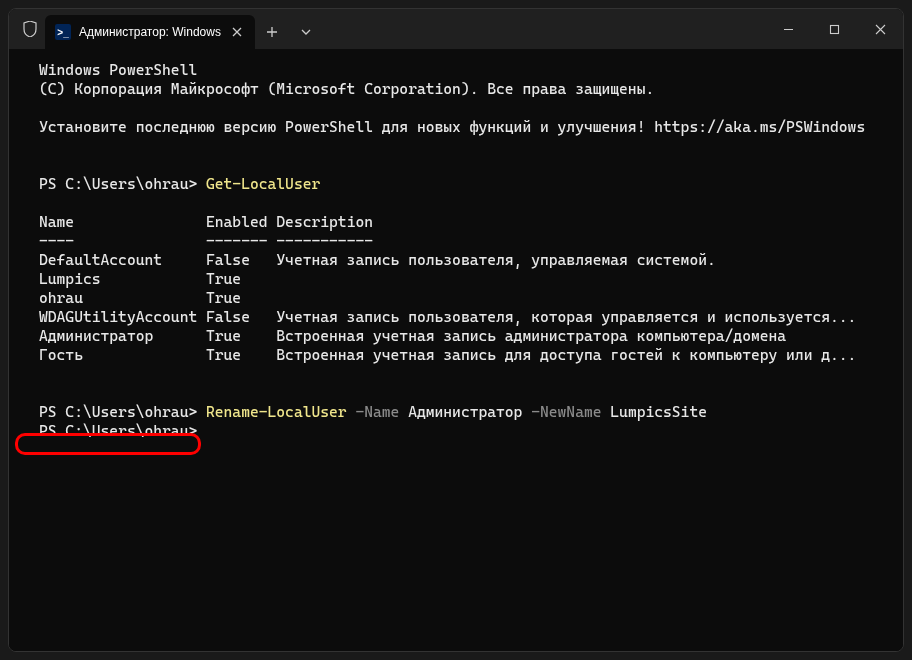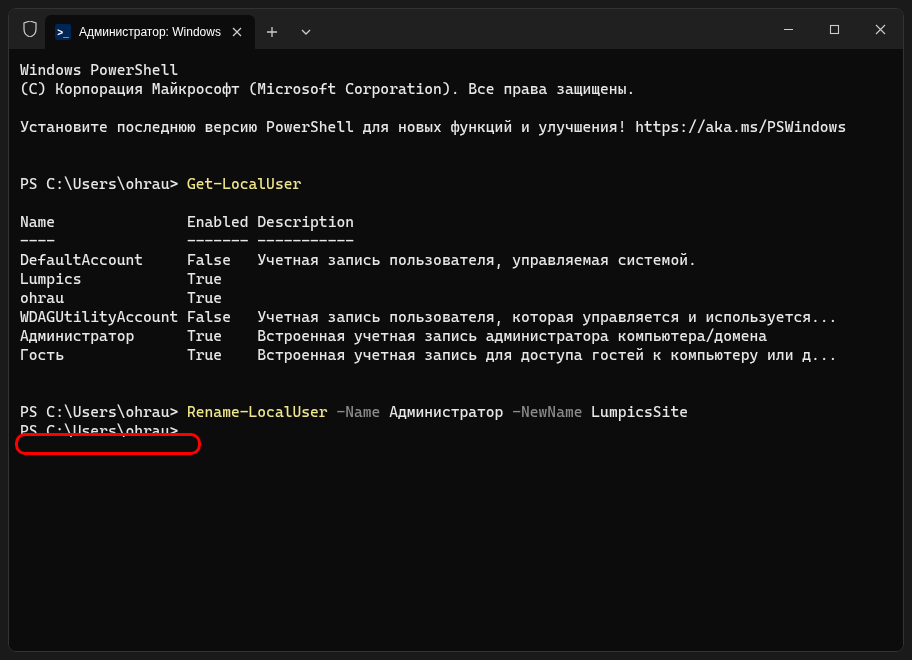--- a/index.html
+++ b/index.html
@@ -88,21 +88,21 @@
 .win-btn {
   width: 46px;
   display: flex;
   align-items: center;
   justify-content: center;
   color: #ccc;
 }
 .terminal {
   flex: 1;
   background: #0c0c0c;
-  padding: 12px 11px;
+  padding: 12px 30px;
   font-family: "Cascadia Mono", "Consolas", monospace;
   font-size: 15px;
   line-height: 19px;
   color: #e8e8e8;
   white-space: pre;
   overflow: hidden;
   position: relative;
 }
 .yellow { color: #f0e68c; }
 .gray { color: #8a8a8a; }

